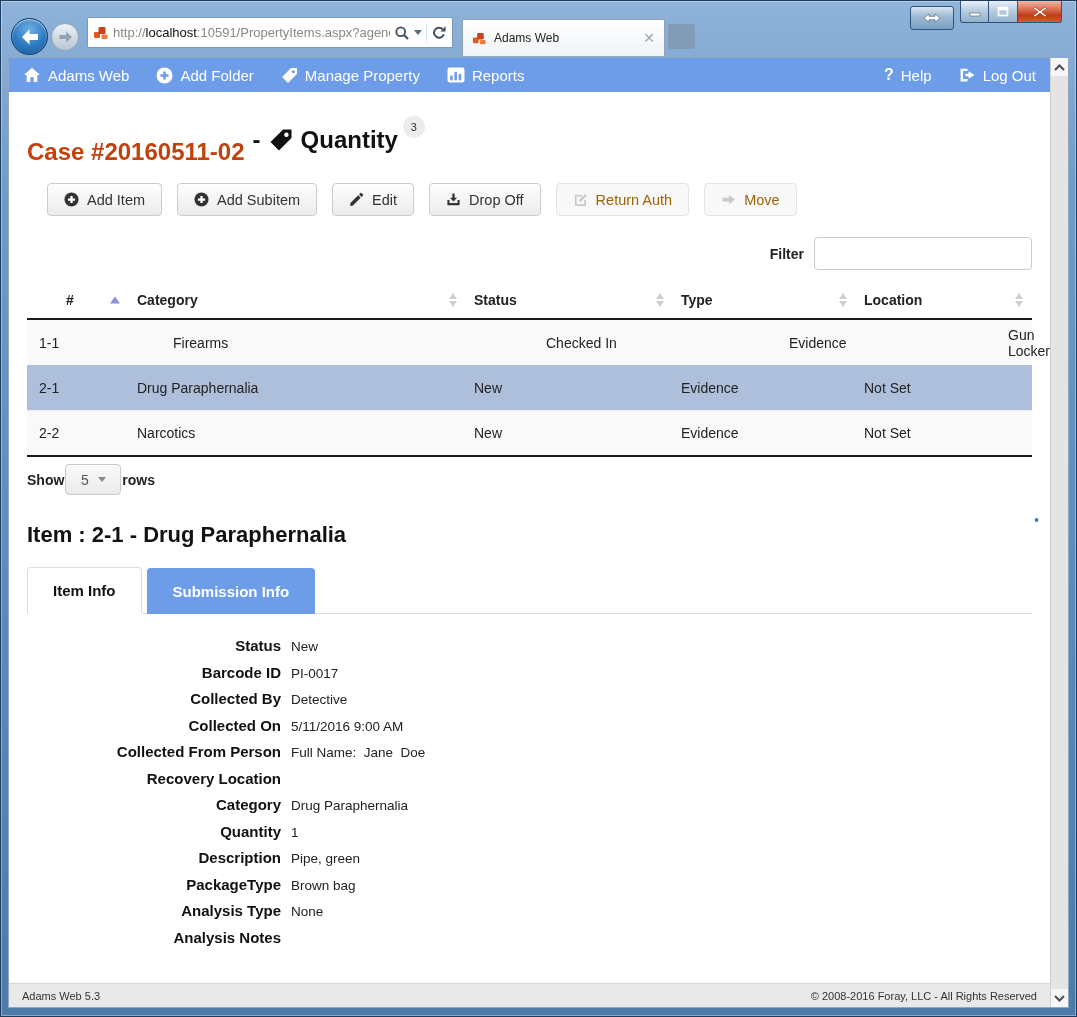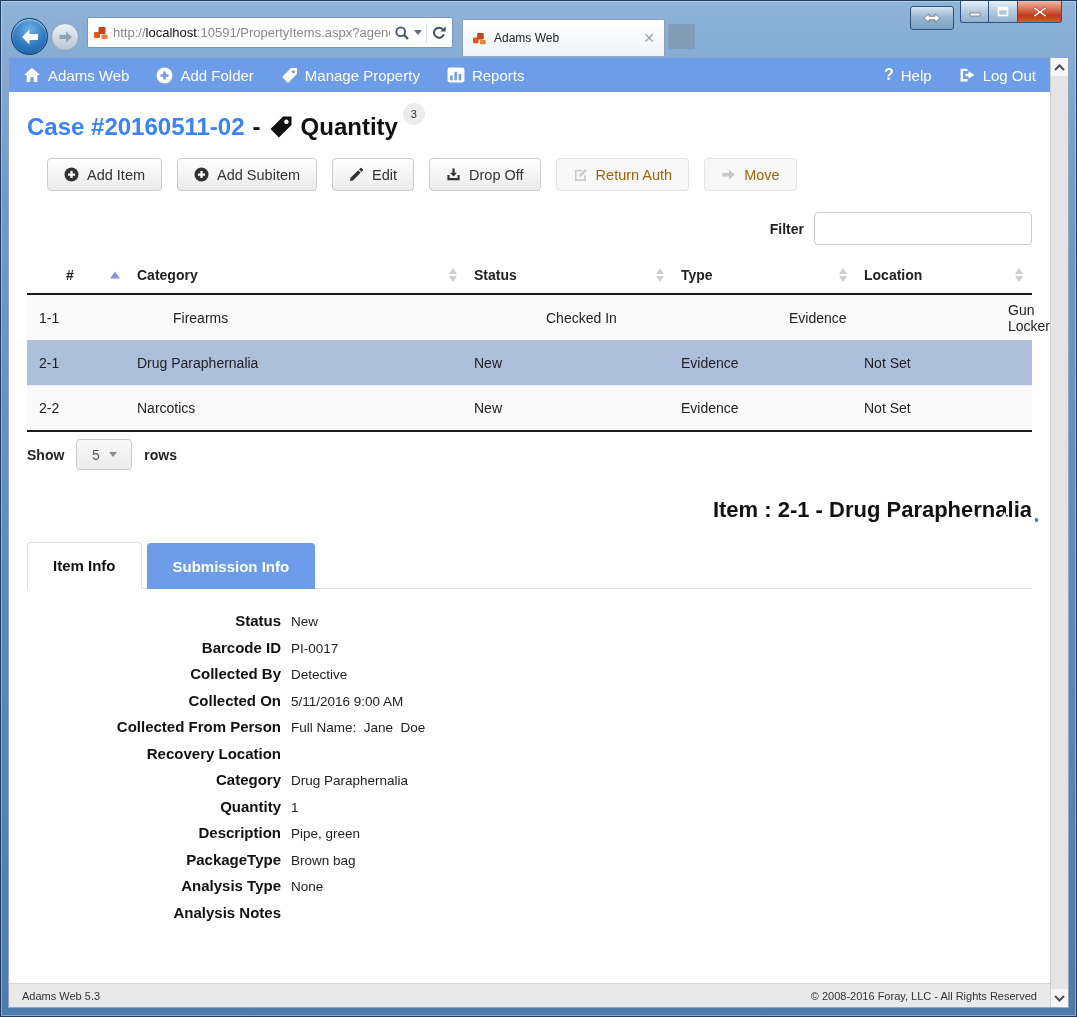--- a/index.html
+++ b/index.html
@@ -75,21 +75,21 @@
   .navbar { height:34px; background:#6d9ce8; color:#fff; display:flex; align-items:center; padding:0 14px; font-size:15px; flex:0 0 auto; }
   .nav-item { display:flex; align-items:center; gap:7px; margin-right:27px; cursor:pointer; white-space:nowrap; }
   .nav-spacer { flex:1; }
   .nav-item.right { margin-right:0; margin-left:27px; }
   .help-q { font-weight:bold; font-size:16px; }
 
   
   .main { flex:1; padding:0 18px; display:flex; flex-direction:column; overflow:hidden; }
 
   .page-title { margin-top:21px; font-size:24px; font-weight:bold; color:#111; display:flex; align-items:center; gap:8px; }
-  .case-link { color:#3b82f6; }
+  .case-link { color:#c2410c;margin-top:25px; }
   .title-badge { width:22px; height:22px; border-radius:50%; background:#ececec; color:#333; font-size:11px; font-weight:normal; display:flex; align-items:center; justify-content:center; position:relative; top:-13px; left:-3px; }
 
   .toolbar { margin-top:17px; display:flex; gap:15px;padding-left:20px; }
   .btn {
     height:33px; padding:0 16px; border:1px solid #cccccc; border-radius:4px;
     background:linear-gradient(#fefefe,#ebebeb); color:#333; font-size:14.5px;
     display:flex; align-items:center; gap:8px; cursor:pointer; white-space:nowrap;
   }
   .btn.disabled { background:#f8f8f8; border-color:#e4e4e4; color:#a16207; cursor:default; }
 
@@ -107,29 +107,29 @@
   .tri-up   { width:0; height:0; border-left:4.5px solid transparent; border-right:4.5px solid transparent; border-bottom:6px solid #cfcfcf; }
   .tri-down { width:0; height:0; border-left:4.5px solid transparent; border-right:4.5px solid transparent; border-top:6px solid #cfcfcf; }
   .tri-up.active { border-bottom-color:#8a94da; border-left-width:5px; border-right-width:5px; border-bottom-width:7px; }
   .trow { height:45px; background:#f9f9f9; border-top:1px solid #ececec; cursor:pointer; }
   .trow:first-child { border-top:none;gap:36px; }
   .trow.selected { background:#aebfdb; border-top-color:#aebfdb; }
   .td { padding:0 8px; }
   .td.num { padding-left:12px; }
   .tbody { border-bottom:2px solid #1a1a1a; }
 
-  .pager { margin-top:7px; display:flex; align-items:center; gap:12px; font-size:14px; font-weight:bold; color:#222; }
+  .pager { margin-top:7px; display:flex; align-items:center; gap:1px; font-size:14px; font-weight:bold; color:#222; }
   .rows-select {
     width:56px; height:31px; border:1px solid #c9c9c9; border-radius:4px;
     background:linear-gradient(#f9f9f9,#ebebeb); color:#555; font-weight:normal;
     display:flex; align-items:center; justify-content:center; gap:9px; cursor:pointer;
   }
   .rows-select .caret-down { border-top-color:#8a8a8a; }
 
-  .item-heading { margin-top:27px; font-size:22px; font-weight:bold; color:#111;text-align:right; }
+  .item-heading { margin-top:27px; font-size:22px; font-weight:bold; color:#111; }
 
   .tabs { margin-top:19px; display:flex; align-items:flex-end; border-bottom:1px solid #ddd; flex:0 0 auto; }
   .tab-item { padding:14px 25px; font-size:15px; font-weight:bold; border-radius:4px 4px 0 0; margin-bottom:-1px; cursor:pointer; }
   .tab-item.active { background:#fff; color:#111; border:1px solid #ddd; border-bottom:1px solid #fff; }
   .tab-item.inactive { background:#6d9ce8; color:#fff; margin-left:5px; border:1px solid #6d9ce8; border-bottom:none; }
 
   .details { margin-top:23px; }
   .detail-row { display:flex; align-items:baseline; margin-bottom:9.5px; }
   .detail-label { width:254px; text-align:right; font-weight:bold; font-size:15px; color:#111; flex:0 0 auto; }
   .detail-value { margin-left:10px; font-size:13.5px; color:#222; white-space:pre-wrap; }

